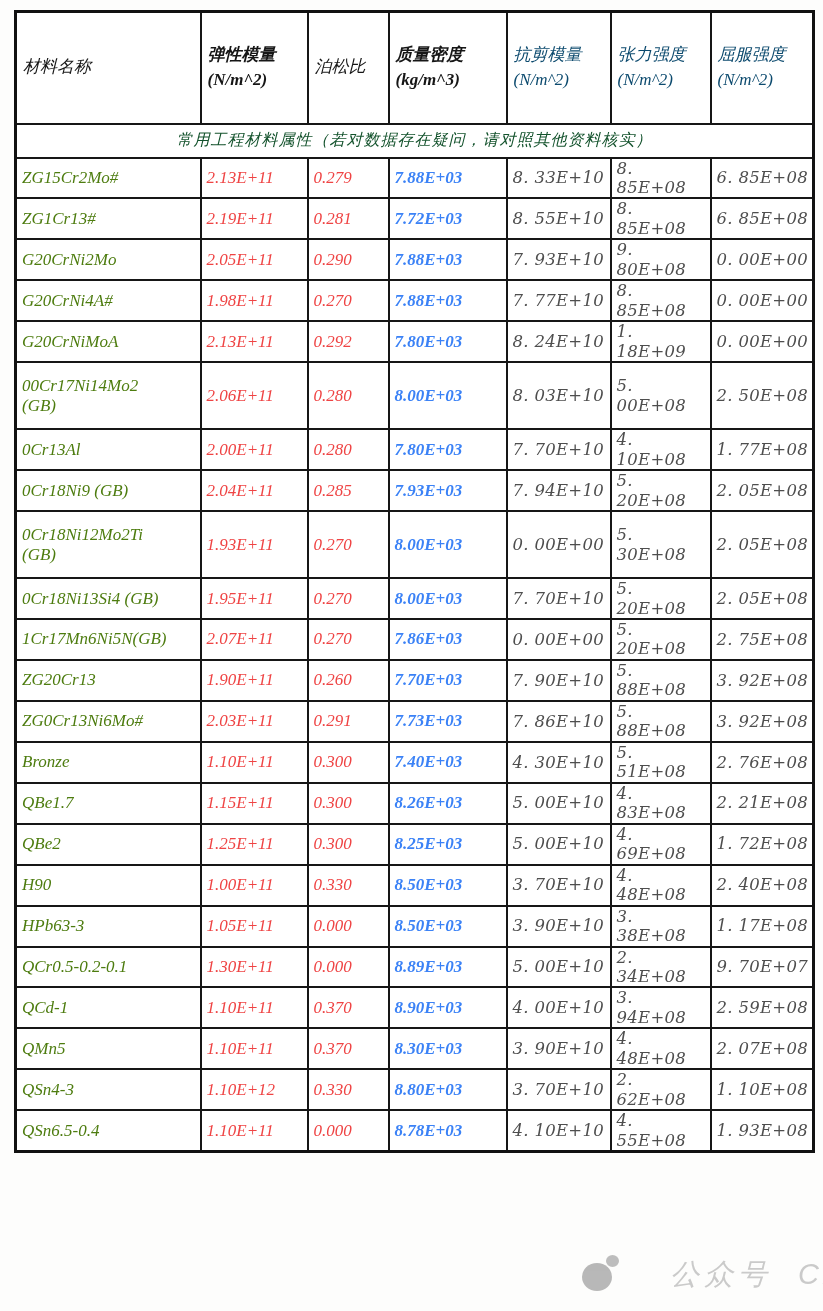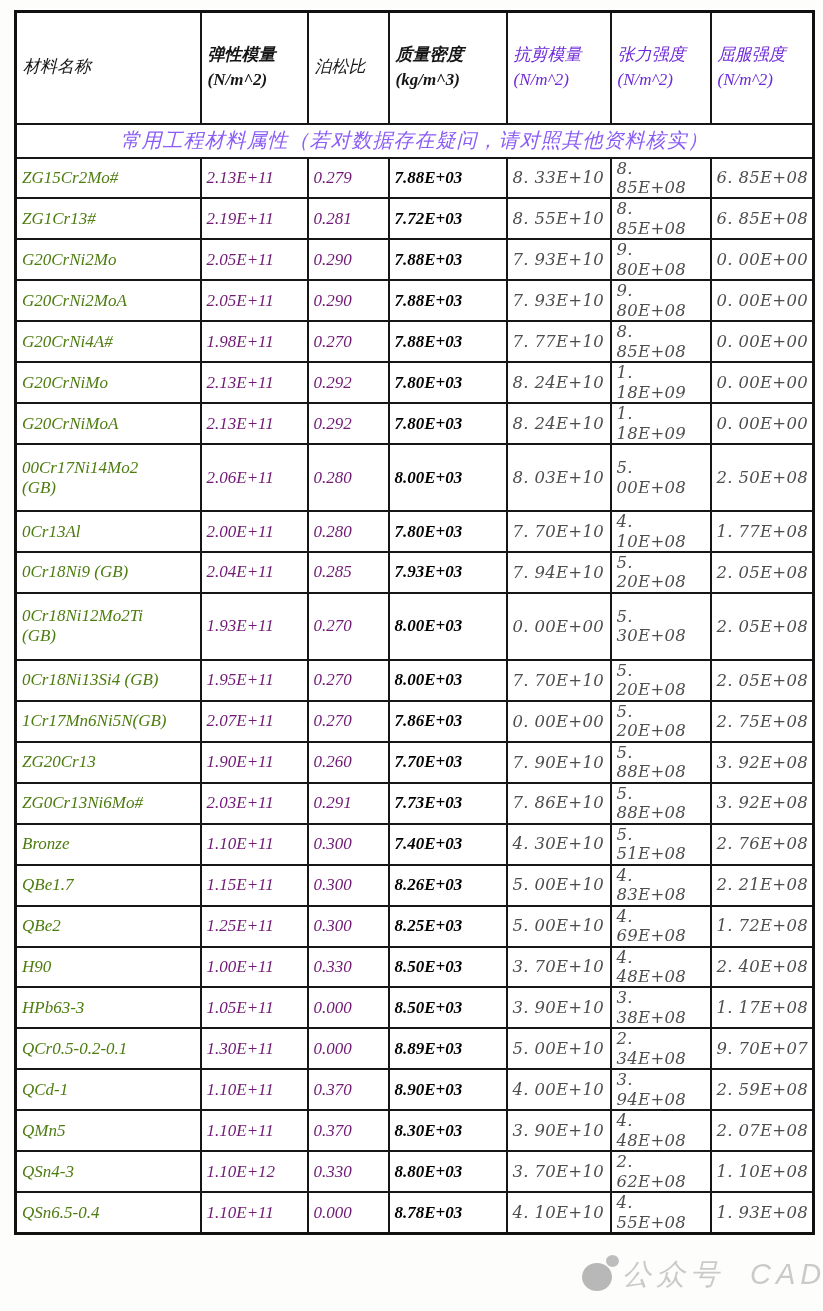--- a/index.html
+++ b/index.html
@@ -21,40 +21,40 @@
   }
   col.c1{width:185px;} col.c2{width:107px;} col.c3{width:81px;}
   col.c4{width:118px;} col.c5{width:104px;} col.c6{width:100px;}
   col.c7{width:103px;}
   thead tr.head-row{height:112px;}
   th{
     font-size:17px;font-weight:400;text-align:left;color:#161616;
     padding:2px 3px 2px 6px;white-space:pre-line;line-height:1.45;
   }
   th.bold{font-weight:700;}
-  th.gray{color:#6d28d9;}
+  th.gray{color:#0c4a6e;}
   tr.subtitle-row td{
-    height:30px;text-align:center;font-size:20px;color:#8b5cf6;
+    height:30px;text-align:center;font-size:16px;color:#14532d;
     padding:1px 2px;letter-spacing:1px;white-space:nowrap;
   }
   tbody tr{height:24px;}
   tbody tr.tall{height:67px;}
   tbody td{
     font-size:17px;line-height:1.18;padding:0 3px 0 5px;
   }
   td.c1{white-space:pre-line;color:#4d7c0f;}
-  td.c2,td.c3{color:#701a75;}
-  td.c4{color:#000000;font-weight:700;}
+  td.c2,td.c3{color:#ef4444;}
+  td.c4{color:#3b82f6;font-weight:700;}
   td.c5,td.c6,td.c7{
     color:#4e4e4e;font-family:"DejaVu Serif",serif;
     letter-spacing:0.3px;font-size:16.5px;
   }
   .watermark{
     position:absolute;left:580px;top:1243px;width:243px;height:60px;
-    display:flex;align-items:center;pointer-events:none;z-index:5;
+    display:flex;align-items:center;pointer-events:none;z-index:5;gap:48px;
   }
   .wm-blob{position:relative;width:42px;height:44px;opacity:0.55;flex:0 0 auto;}
   .wm-blob .big{
     position:absolute;left:2px;top:12px;width:30px;height:28px;
     border-radius:50%;background:#7f7f7f;
   }
   .wm-blob .small{
     position:absolute;left:26px;top:4px;width:13px;height:12px;
     border-radius:50%;background:#8a8a8a;
   }
@@ -121,44 +121,26 @@
         <tr>
           <td class="c1">G20CrNi2Mo</td>
           <td class="c2">2.05E+11</td>
           <td class="c3">0.290</td>
           <td class="c4">7.88E+03</td>
           <td class="c5">7. 93E+10</td>
           <td class="c6">9. 80E+08</td>
           <td class="c7">0. 00E+00</td>
         </tr>
         <tr>
-          <td class="c1">G20CrNi2MoA</td>
-          <td class="c2">2.05E+11</td>
-          <td class="c3">0.290</td>
-          <td class="c4">7.88E+03</td>
-          <td class="c5">7. 93E+10</td>
-          <td class="c6">9. 80E+08</td>
-          <td class="c7">0. 00E+00</td>
-        </tr>
-        <tr>
           <td class="c1">G20CrNi4A#</td>
           <td class="c2">1.98E+11</td>
           <td class="c3">0.270</td>
           <td class="c4">7.88E+03</td>
           <td class="c5">7. 77E+10</td>
           <td class="c6">8. 85E+08</td>
-          <td class="c7">0. 00E+00</td>
-        </tr>
-        <tr>
-          <td class="c1">G20CrNiMo</td>
-          <td class="c2">2.13E+11</td>
-          <td class="c3">0.292</td>
-          <td class="c4">7.80E+03</td>
-          <td class="c5">8. 24E+10</td>
-          <td class="c6">1. 18E+09</td>
           <td class="c7">0. 00E+00</td>
         </tr>
         <tr>
           <td class="c1">G20CrNiMoA</td>
           <td class="c2">2.13E+11</td>
           <td class="c3">0.292</td>
           <td class="c4">7.80E+03</td>
           <td class="c5">8. 24E+10</td>
           <td class="c6">1. 18E+09</td>
           <td class="c7">0. 00E+00</td>

